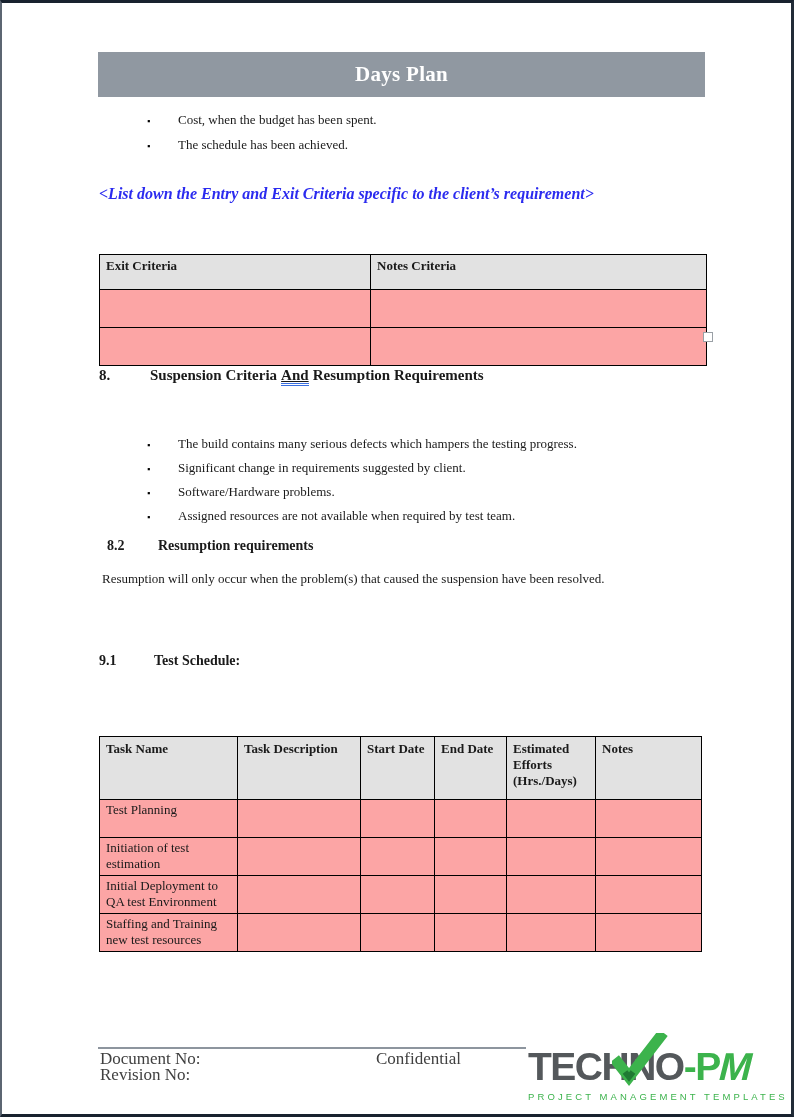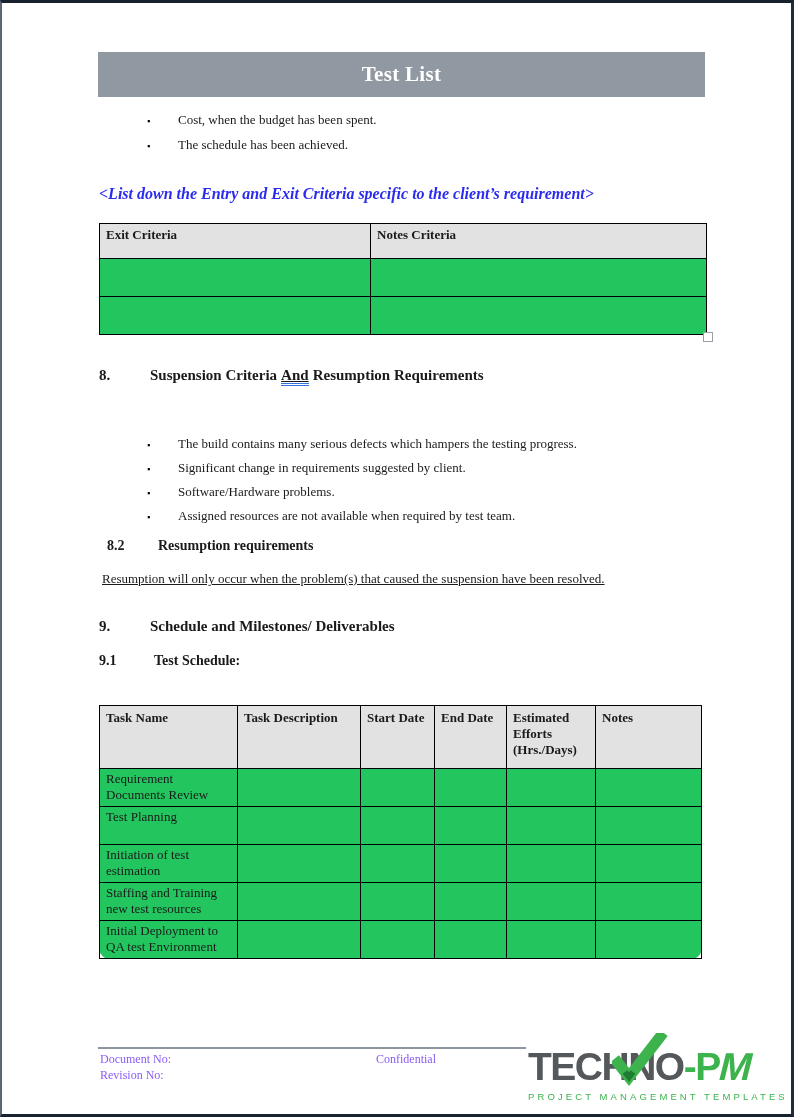--- a/index.html
+++ b/index.html
@@ -44,21 +44,21 @@
   ul.suspension-bullets { top: 433px; }
   ul.suspension-bullets li { margin-bottom: 8px; }
 
   .note {
     position: absolute; left: 97px; top: 182px;
     color: #2b2bef; font-style: italic; font-weight: 600;
     font-size: 16px; white-space: nowrap;
   }
 
   
-  table.doc-table { border-collapse: collapse; table-layout: fixed; position: absolute; background: #22c55e; }
+  table.doc-table { border-collapse: collapse; table-layout: fixed; position: absolute; background: #fca5a5; margin-top: 31px; }
   table.doc-table th, table.doc-table td {
     border: 1px solid #000000; vertical-align: top;
     font-size: 13px; text-align: left; padding: 3px 6px;
   }
   table.doc-table th { background: #e2e2e2; font-weight: bold; }
 
   table.criteria-table { left: 97px; top: 220px; width: 607px; }
   table.criteria-table th { height: 35px; }
   table.criteria-table td { height: 38px; }
 
@@ -83,34 +83,34 @@
     text-align: right;
   }
   #heading-8 { top: 364px; }
   #heading-8-1 { top: 399px; }
   #heading-8-2 { top: 535px; margin-left: 8px; }
   #heading-9 { top: 615px; }
   #heading-9-1 { top: 650px; }
 
   .body-para {
     position: absolute; left: 100px; top: 568px;
-    font-size: 13px; white-space: nowrap; text-decoration: underline;
-  }
-
-  
-  table.schedule-table { left: 97px; top: 702px; width: 602px; border-radius: 11px; }
+    font-size: 13px; white-space: nowrap;
+  }
+
+  
+  table.schedule-table { left: 97px; top: 702px; width: 602px; }
   table.schedule-table th { height: 63px; padding-top: 4px; }
   table.schedule-table td { height: 38px; padding: 2px 6px; }
 
   
   .footer-rule {
     position: absolute; left: 96px; top: 1044px; width: 428px;
     border-top: 2px solid #8d959e;
   }
-  .footer-text { color: #8b5cf6; font-size: 12px; line-height: 16px; }
+  .footer-text { color: #404040; font-size: 17px; line-height: 16px; }
   .footer-left { position: absolute; left: 98px; top: 1048px; }
   .footer-center { position: absolute; left: 374px; top: 1048px; }
 
   
   .logo { position: absolute; left: 526px; top: 1044px; width: 266px; }
   .logo-word {
     font-family: "Liberation Sans", sans-serif;
     font-weight: 800; font-size: 39px; line-height: 40px;
     letter-spacing: -1.5px; color: #54585b;
     display: flex; align-items: flex-end; position: relative;
@@ -128,21 +128,21 @@
     font-size: 9.5px; font-weight: 400; letter-spacing: 3.1px;
     color: #3cb34c; white-space: nowrap;
   }
 </style>
 </head>
 <body>
 
 <div class="page">
 
   <div class="banner">
-    <span class="title">Test List</span>
+    <span class="title">Days Plan</span>
   </div>
 
   <ul class="doc-bullets intro-bullets">
     <li><span class="bullet">▪</span><span>Cost, when the budget has been spent.</span></li>
     <li><span class="bullet">▪</span><span>The schedule has been achieved.</span></li>
   </ul>
 
   <div class="note">&lt;List down the Entry and Exit Criteria specific to the client’s requirement&gt;</div>
 
   <table class="doc-table criteria-table">
@@ -180,23 +180,20 @@
     <li><span class="bullet">▪</span><span>Software/Hardware problems.</span></li>
     <li><span class="bullet">▪</span><span>Assigned resources are not available when required by test team.</span></li>
   </ul>
 
   <div class="section-heading h-sub" id="heading-8-2">
     <span class="num">8.2</span><span>Resumption requirements</span>
   </div>
 
   <div class="body-para">Resumption will only occur when the problem(s) that caused the suspension have been resolved.</div>
 
-  <div class="section-heading h-main" id="heading-9">
-    <span class="num">9.</span><span>Schedule and Milestones/ Deliverables</span>
-  </div>
 
   <div class="section-heading h-sub h-sub2" id="heading-9-1">
     <span class="num">9.1</span><span>Test Schedule:</span>
   </div>
 
   <table class="doc-table schedule-table">
     <colgroup>
       <col style="width:138px">
         <col style="width:123px">
         <col style="width:74px">
@@ -209,53 +206,45 @@
         <th>Task Name</th>
         <th>Task Description</th>
         <th>Start Date</th>
         <th>End Date</th>
         <th>Estimated Efforts (Hrs./Days)</th>
         <th>Notes</th>
       </tr>
     </thead>
     <tbody>
       <tr>
-        <td>Requirement Documents Review</td>
-        <td></td>
-          <td></td>
-        <td></td>
-          <td></td>
-        <td></td>
-      </tr>
-      <tr>
         <td>Test Planning</td>
         <td></td>
           <td></td>
         <td></td>
           <td></td>
         <td></td>
       </tr>
       <tr>
         <td>Initiation of test estimation</td>
         <td></td>
           <td></td>
         <td></td>
           <td></td>
         <td></td>
       </tr>
       <tr>
+        <td>Initial Deployment to QA test Environment</td>
+        <td></td>
+          <td></td>
+        <td></td>
+          <td></td>
+        <td></td>
+      </tr>
+      <tr>
         <td>Staffing and Training new test resources</td>
-        <td></td>
-          <td></td>
-        <td></td>
-          <td></td>
-        <td></td>
-      </tr>
-      <tr>
-        <td>Initial Deployment to QA test Environment</td>
         <td></td>
           <td></td>
         <td></td>
           <td></td>
         <td></td>
       </tr>
     </tbody>
   </table>
 
   <div class="footer-rule"></div>

